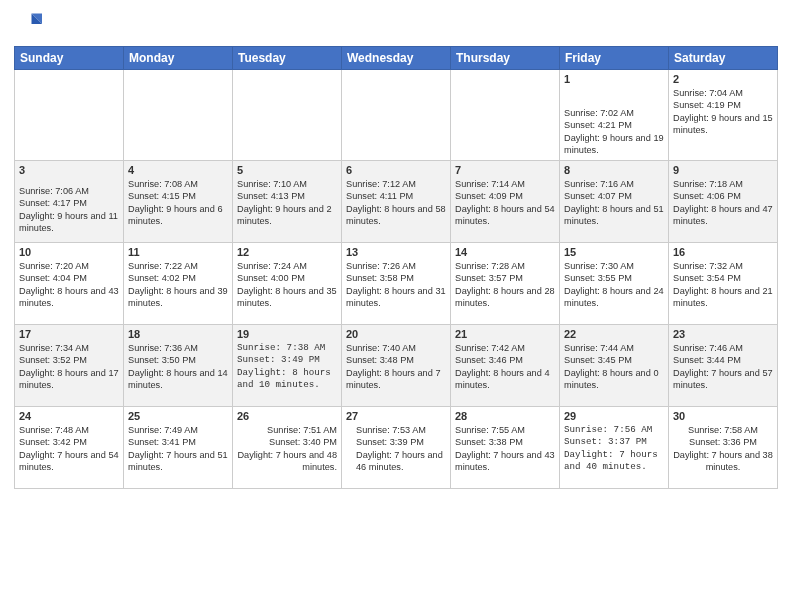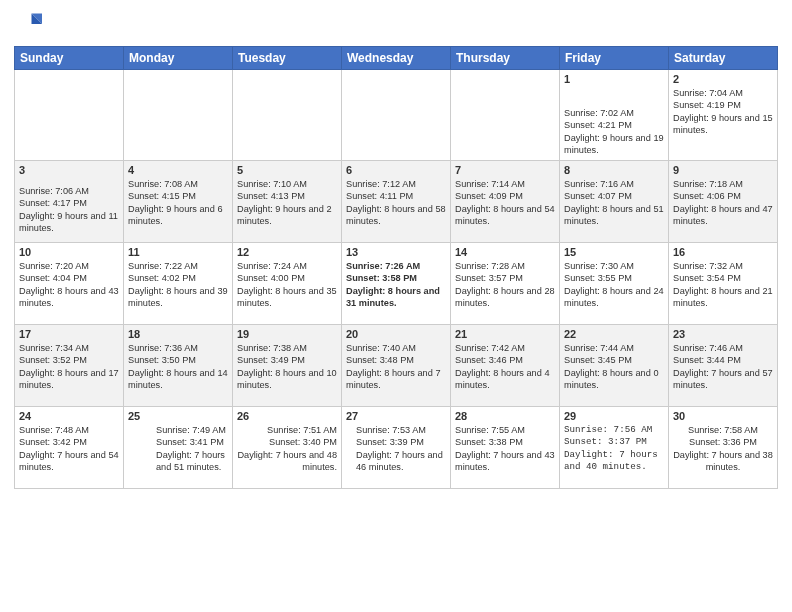--- a/index.html
+++ b/index.html
@@ -202,21 +202,21 @@
 Daylight: 8 hours and 39 minutes.</div>
           </td>
           <td>
             <span class="day-num">12</span>
             <div class="cell-content" style="white-space: pre-line;">Sunrise: 7:24 AM
 Sunset: 4:00 PM
 Daylight: 8 hours and 35 minutes.</div>
           </td>
           <td>
             <span class="day-num">13</span>
-            <div class="cell-content" style="white-space: pre-line; font-weight: bold;">Sunrise: 7:26 AM
+            <div class="cell-content" style="white-space: pre-line;">Sunrise: 7:26 AM
 Sunset: 3:58 PM
 Daylight: 8 hours and 31 minutes.</div>
           </td>
           <td>
             <span class="day-num">14</span>
             <div class="cell-content" style="white-space: pre-line;">Sunrise: 7:28 AM
 Sunset: 3:57 PM
 Daylight: 8 hours and 28 minutes.</div>
           </td>
           <td>
@@ -240,21 +240,21 @@
 Daylight: 8 hours and 17 minutes.</div>
           </td>
           <td>
             <span class="day-num">18</span>
             <div class="cell-content" style="white-space: pre-line;">Sunrise: 7:36 AM
 Sunset: 3:50 PM
 Daylight: 8 hours and 14 minutes.</div>
           </td>
           <td>
             <span class="day-num">19</span>
-            <div class="cell-content" style="white-space: pre-line;">Sunrise: 7:38 AM
+            <div class="cell-content" style="white-space: pre-line; font-family: Liberation Mono, monospace;">Sunrise: 7:38 AM
 Sunset: 3:49 PM
 Daylight: 8 hours and 10 minutes.</div>
           </td>
           <td>
             <span class="day-num">20</span>
             <div class="cell-content" style="white-space: pre-line;">Sunrise: 7:40 AM
 Sunset: 3:48 PM
 Daylight: 8 hours and 7 minutes.</div>
           </td>
           <td>
@@ -278,21 +278,21 @@
         </tr>
         <tr>
           <td>
             <span class="day-num">24</span>
             <div class="cell-content" style="white-space: pre-line;">Sunrise: 7:48 AM
 Sunset: 3:42 PM
 Daylight: 7 hours and 54 minutes.</div>
           </td>
           <td>
             <span class="day-num">25</span>
-            <div class="cell-content" style="white-space: pre-line; margin-left: 28px;">Sunrise: 7:49 AM
+            <div class="cell-content" style="white-space: pre-line;">Sunrise: 7:49 AM
 Sunset: 3:41 PM
 Daylight: 7 hours and 51 minutes.</div>
           </td>
           <td>
             <span class="day-num">26</span>
             <div class="cell-content" style="white-space: pre-line; text-align: right;">Sunrise: 7:51 AM
 Sunset: 3:40 PM
 Daylight: 7 hours and 48 minutes.</div>
           </td>
           <td>

